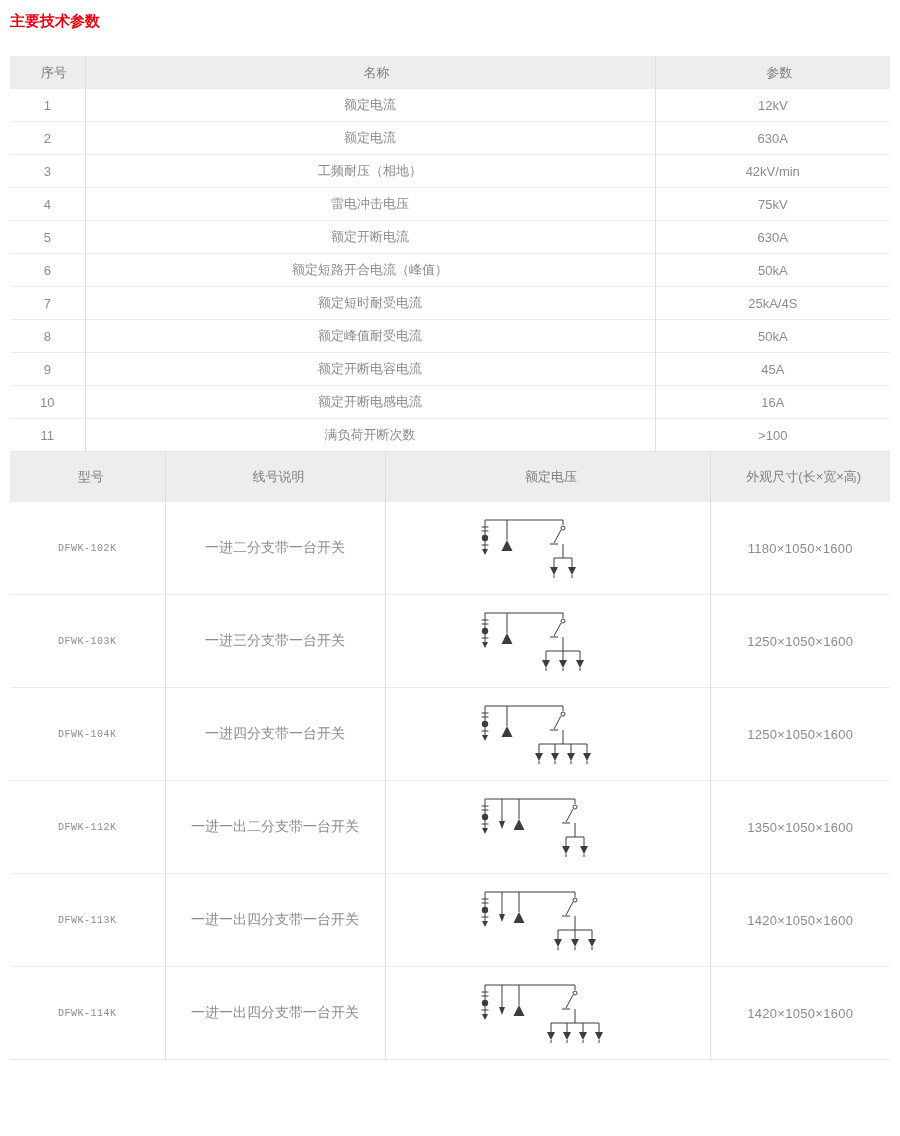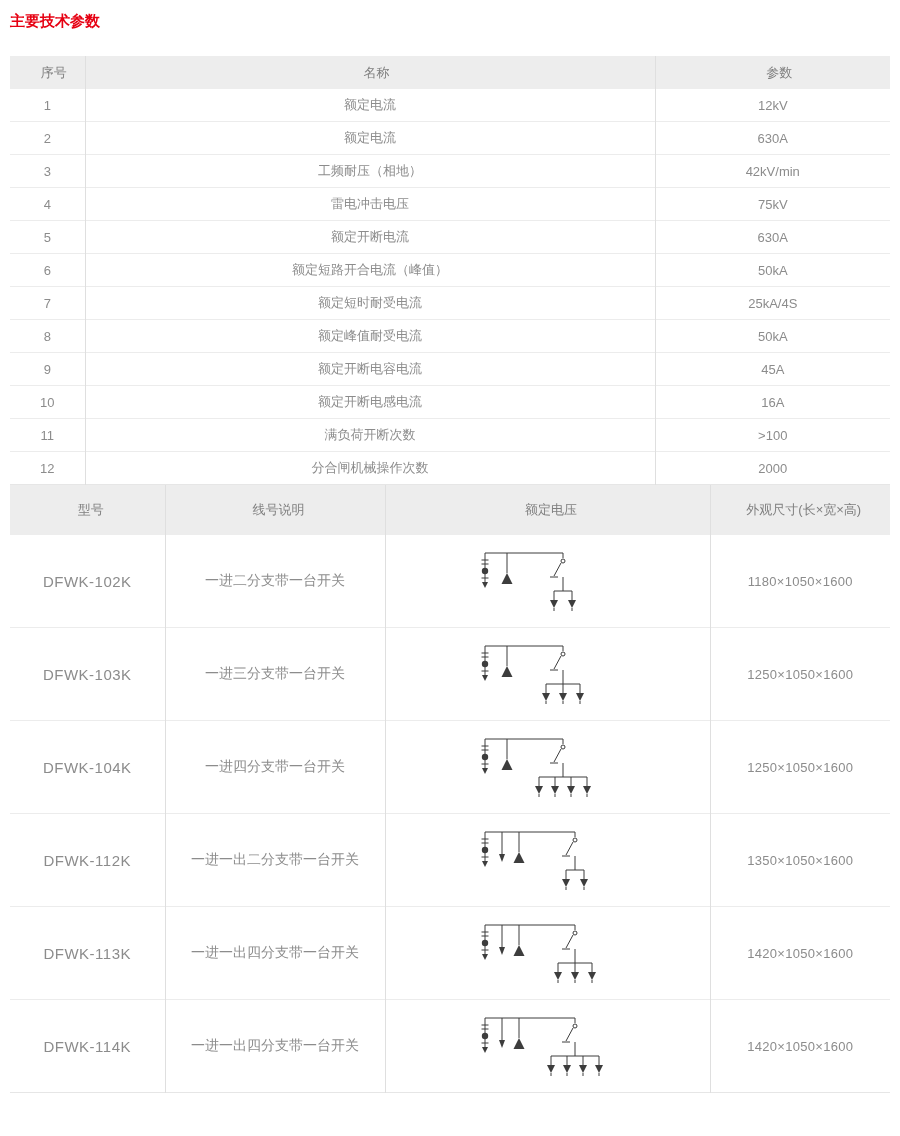--- a/index.html
+++ b/index.html
@@ -20,21 +20,21 @@
   table{border-collapse:collapse;width:880px;table-layout:fixed;border-bottom:1px solid #e6e6e6;}
   th{background:var(--header-bg);color:var(--header-text);font-weight:normal;font-size:13px;text-align:center;}
   td{color:var(--cell-text);font-size:13px;text-align:center;vertical-align:middle;}
   th + th, td + td{border-left:1px solid var(--v-border);}
   tbody tr td{border-top:1px solid var(--h-border);}
   tbody tr:first-child td{border-top:none;}
   .params-table th{height:31px;padding-left:14px;}
   .params-table td{height:30px;}
   .schemes-table th{height:48px;padding-left:8px;}
   .schemes-table td{height:90px;}
-  .schemes-table td.model-cell{font-size:15px;letter-spacing:0.5px;}
+  .schemes-table td.model-cell{font-size:10px;letter-spacing:0.5px;font-family:Liberation Mono, monospace;}
   .schemes-table td.desc-cell{font-size:14px;}
   .schemes-table td.size-cell{font-size:13px;letter-spacing:0.3px;}
   .diagram-cell svg{display:block;margin:0 auto;}
 </style>
 </head>
 <body>
 
 <div class="page">
 
   <h2 class="section-title" id="title-params">主要技术参数</h2>
@@ -100,25 +100,20 @@
         </tr>
         <tr>
           <td>10</td>
           <td>额定开断电感电流</td>
           <td>16A</td>
         </tr>
         <tr>
           <td>11</td>
           <td>满负荷开断次数</td>
           <td>&gt;100</td>
-        </tr>
-        <tr>
-          <td>12</td>
-          <td>分合闸机械操作次数</td>
-          <td>2000</td>
         </tr>
       </tbody>
   </table>
 
 
   <table class="schemes-table">
     <colgroup>
       <col style="width:155px">
         <col style="width:220px">
         <col style="width:325px">

